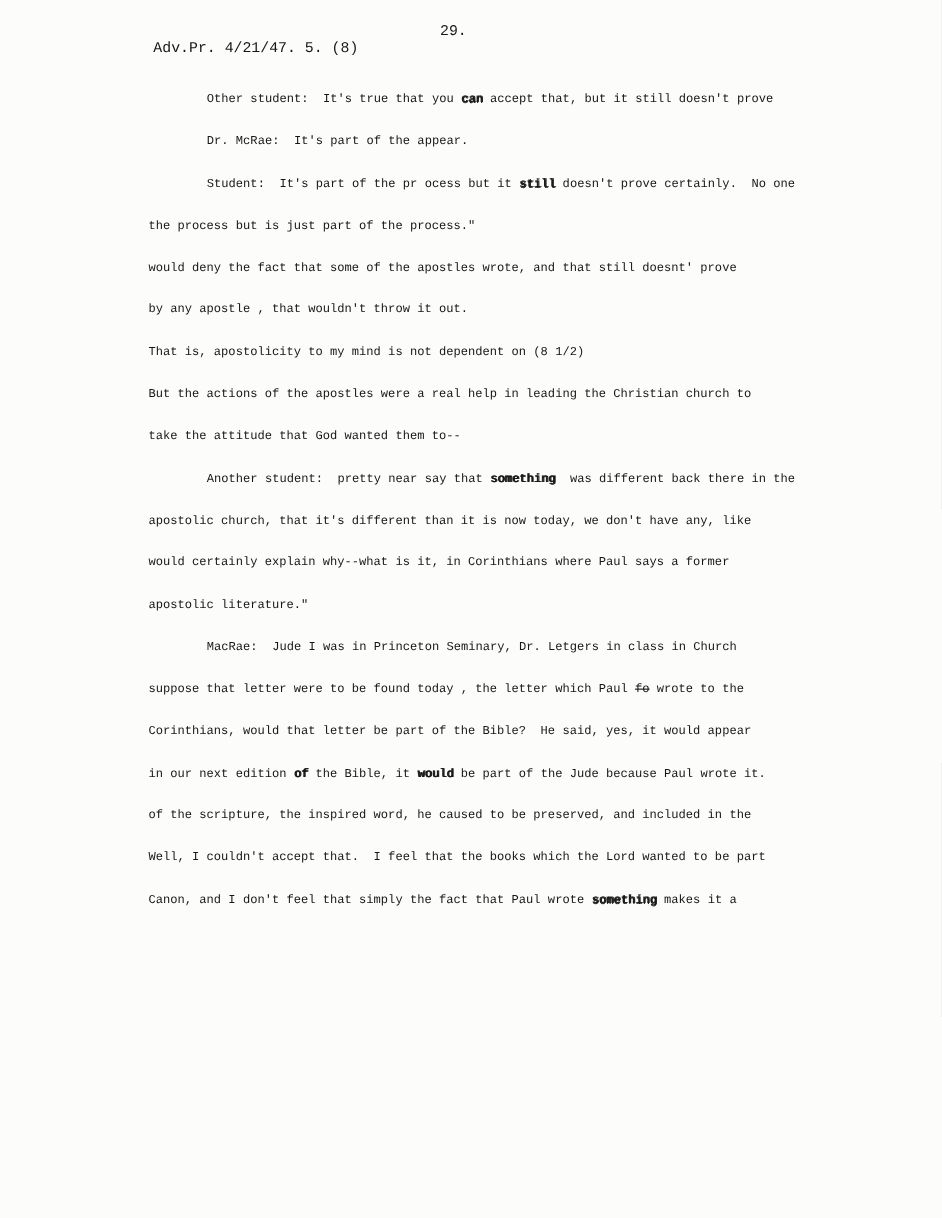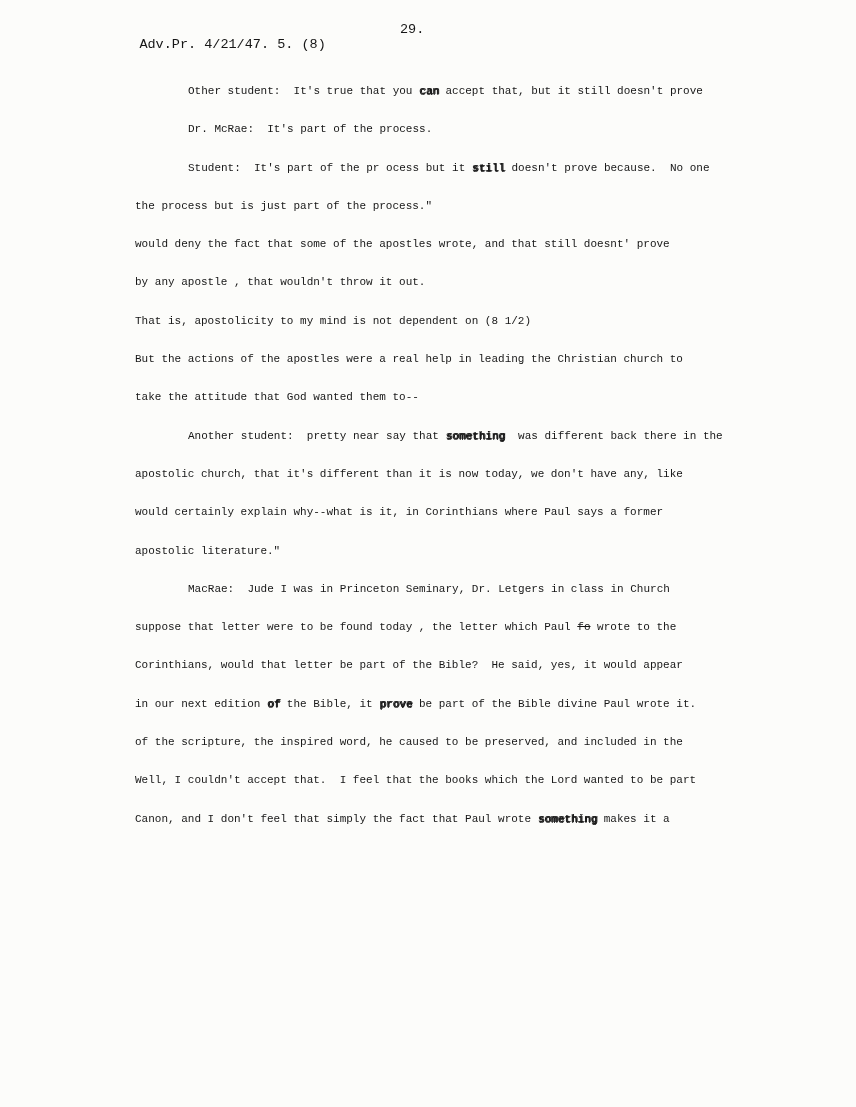--- a/index.html
+++ b/index.html
@@ -60,33 +60,33 @@
 </head>
 <body>
 
 <div class="page">
   <div class="header">
     <span>Adv.Pr. 4/21/47. 5. (8)</span>
     <span class="page-num">29.</span>
   </div>
   <div class="doc-body">
       <div class="line indent"><span>Other student:  It's true that you </span><span class="overstrike">can</span><span> accept that, but it still doesn't prove</span></div>
-      <div class="line indent"><span>Dr. McRae:  It's part of the process.</span></div>
-      <div class="line indent"><span>Student:  It's part of the pr ocess but it </span><span class="overstrike">still</span><span> doesn't prove because.  No one</span></div>
+      <div class="line indent"><span>Dr. McRae:  It's part of the appear.</span></div>
+      <div class="line indent"><span>Student:  It's part of the pr ocess but it </span><span class="overstrike">still</span><span> doesn't prove certainly.  No one</span></div>
       <div class="line"><span>the process but is just part of the process."</span></div>
       <div class="line"><span>would deny the fact that some of the apostles wrote, and that still doesnt' prove</span></div>
       <div class="line"><span>by any apostle , that wouldn't throw it out.</span></div>
       <div class="line"><span>That is, apostolicity to my mind is not dependent on (8 1/2)</span></div>
       <div class="line"><span>But the actions of the apostles were a real help in leading the Christian church to</span></div>
       <div class="line"><span>take the attitude that God wanted them to--</span></div>
       <div class="line indent"><span>Another student:  pretty near say that </span><span class="overstrike">something</span><span>  was different back there in the</span></div>
       <div class="line"><span>apostolic church, that it's different than it is now today, we don't have any, like</span></div>
       <div class="line"><span>would certainly explain why--what is it, in Corinthians where Paul says a former</span></div>
       <div class="line"><span>apostolic literature."</span></div>
       <div class="line indent"><span>MacRae:  Jude I was in Princeton Seminary, Dr. Letgers in class in Church</span></div>
       <div class="line"><span>suppose that letter were to be found today , the letter which Paul </span><span class="strike">fo</span><span> wrote to the</span></div>
       <div class="line"><span>Corinthians, would that letter be part of the Bible?  He said, yes, it would appear</span></div>
-      <div class="line"><span>in our next edition </span><span class="overstrike">of</span><span> the Bible, it </span><span class="overstrike">prove</span><span> be part of the Bible divine Paul </span><span class="underline">wrote</span><span> it.</span></div>
+      <div class="line"><span>in our next edition </span><span class="overstrike">of</span><span> the Bible, it </span><span class="overstrike">would</span><span> be part of the Jude because Paul </span><span class="underline">wrote</span><span> it.</span></div>
       <div class="line"><span>of the scripture, the inspired word, he caused to be preserved, and included in the</span></div>
       <div class="line"><span>Well, I couldn't accept that.  I feel that the books which the Lord wanted to be part</span></div>
       <div class="line"><span>Canon, and I don't feel that simply the fact that Paul wrote </span><span class="overstrike">something</span><span> makes it a</span></div>
     </div>
 </div>
 
 </body></html>

